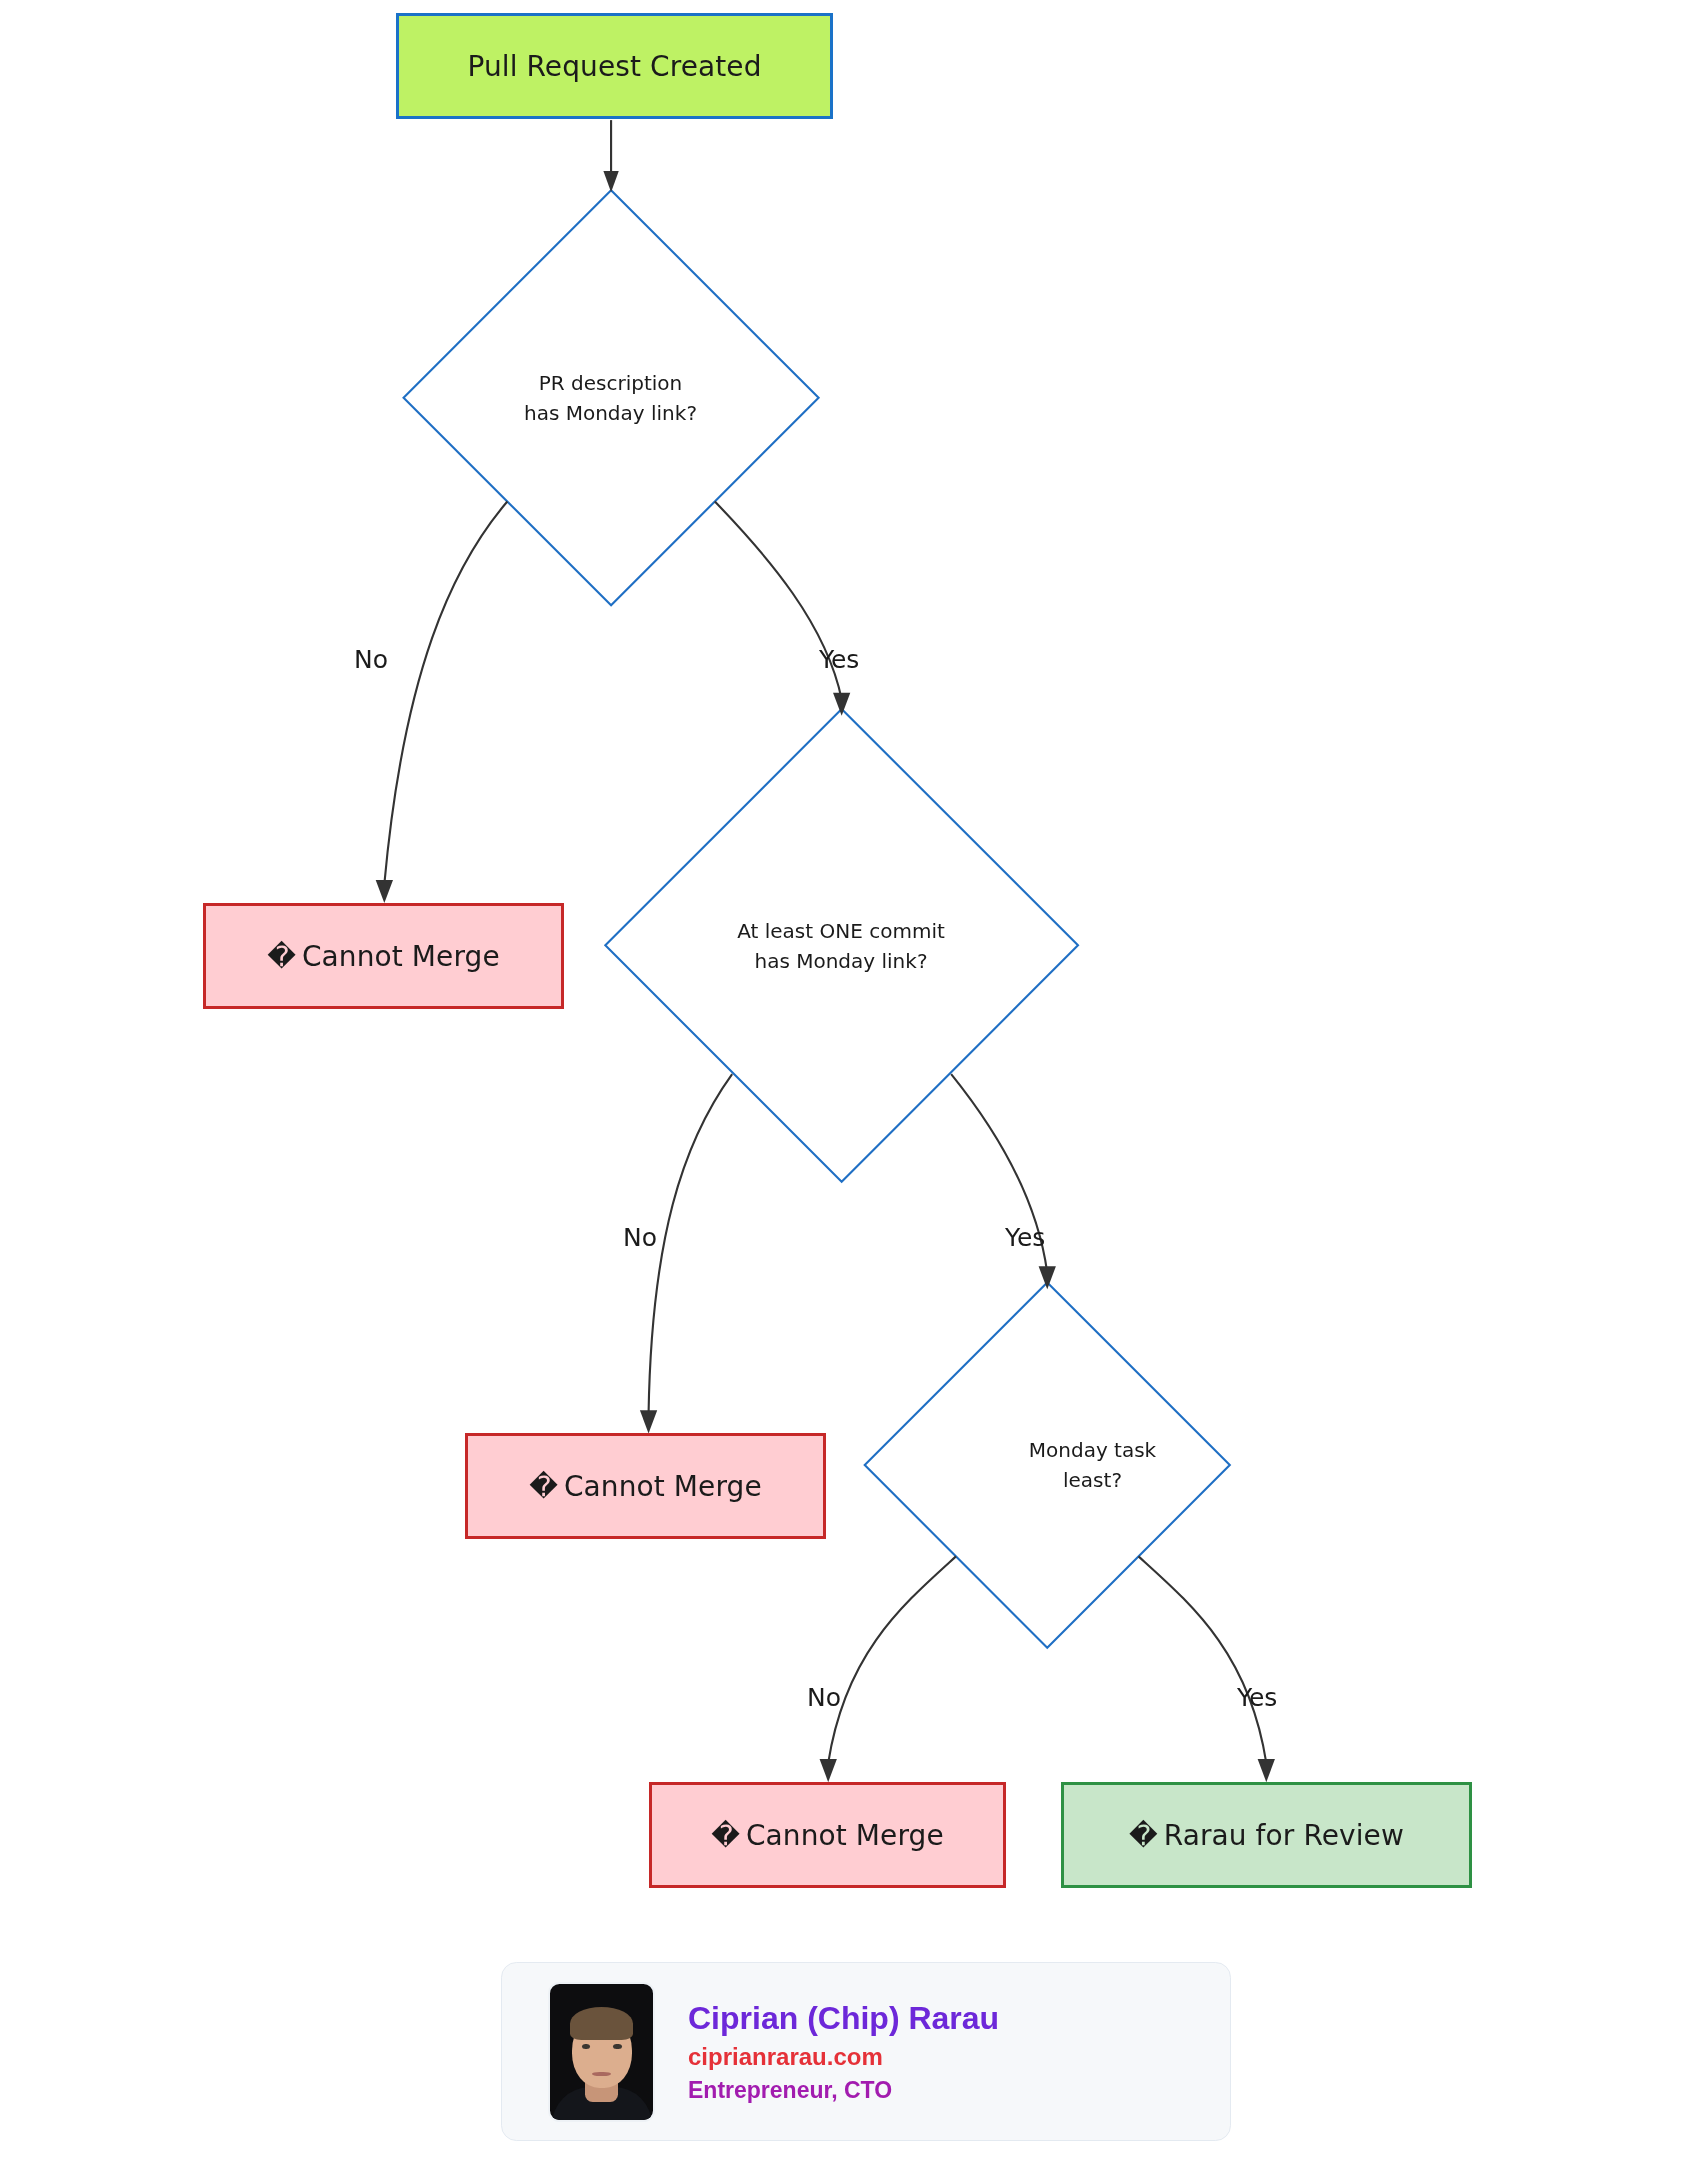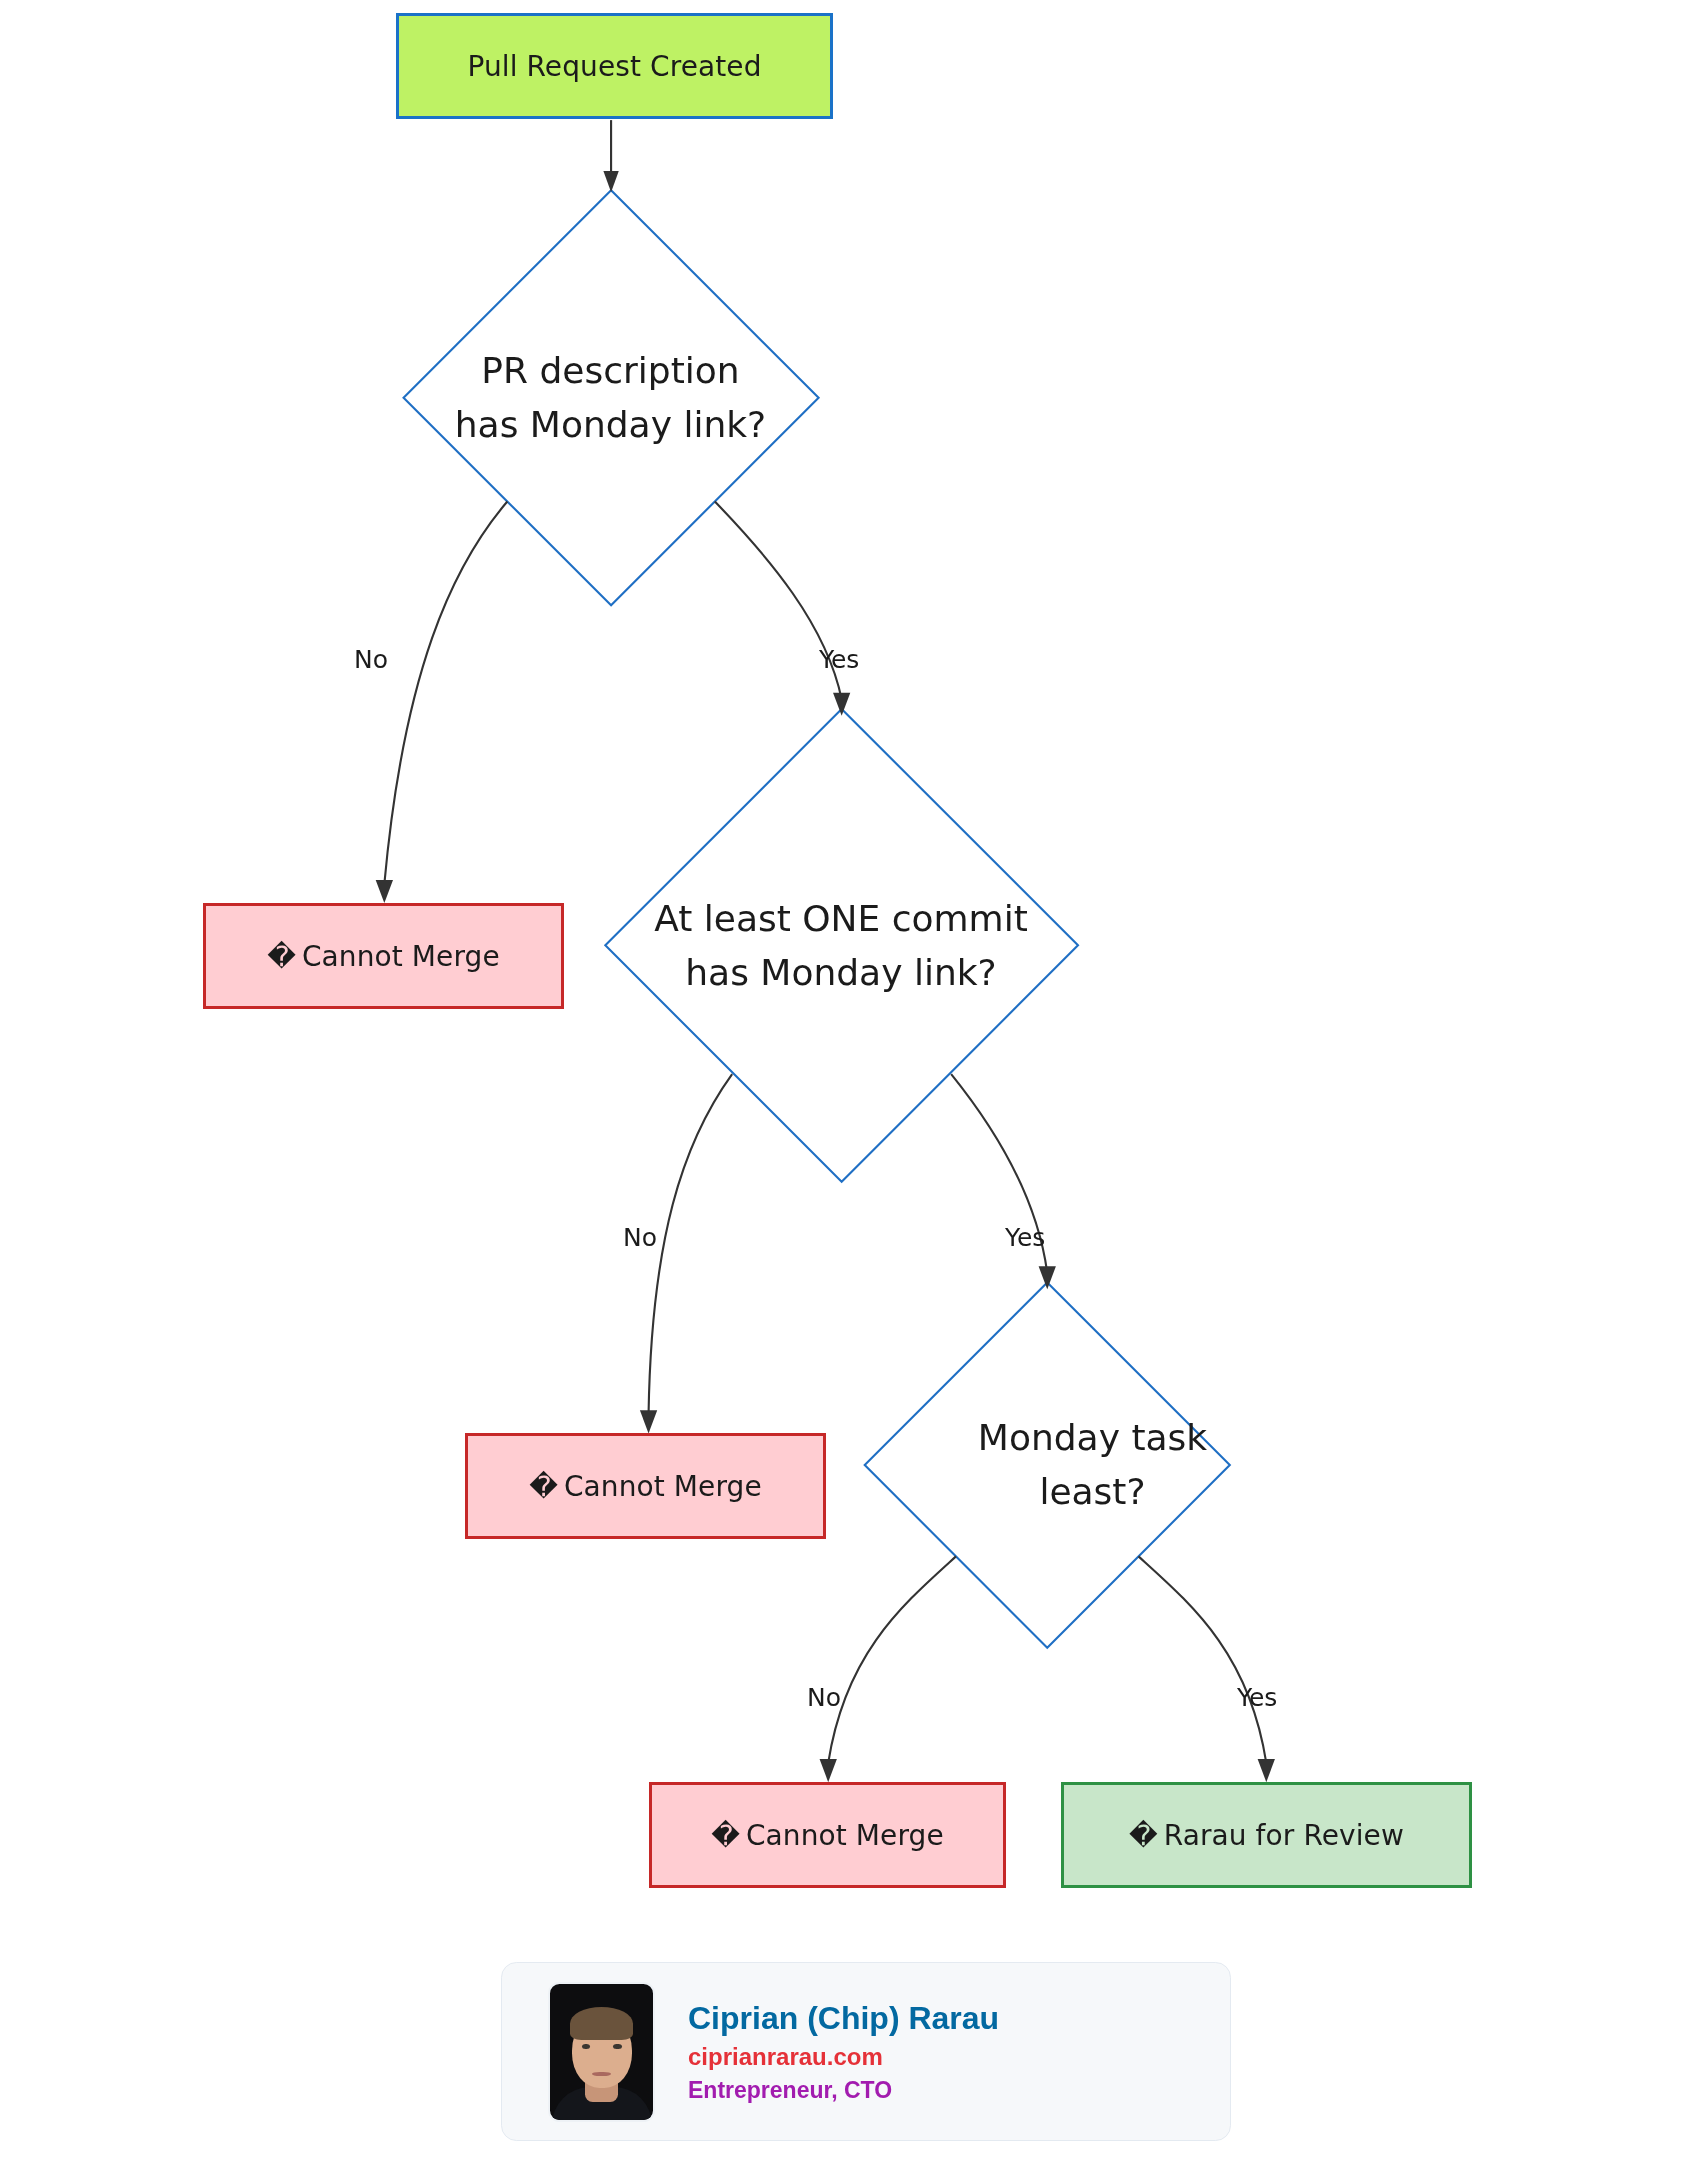--- a/index.html
+++ b/index.html
@@ -79,21 +79,21 @@
 
   
   .diamond-label {
     position: absolute;
     box-sizing: border-box;
     display: flex;
     flex-direction: column;
     align-items: center;
     justify-content: center;
     text-align: center;
-    font-size: 36px;
+    font-size: 20px;
     color: #1b1b1b;
     line-height: 1.5;
     pointer-events: none;
   }
   .diamond-label span {
     display: block;
     white-space: nowrap;
   }
 
   
@@ -194,21 +194,21 @@
   .author-text {
     margin-left: 33px;
     display: flex;
     flex-direction: column;
     justify-content: center;
   }
   .author-name {
     font-family: "Liberation Sans", "DejaVu Sans", sans-serif;
     font-size: 32px;
     font-weight: bold;
-    color: #0369a1;
+    color: #6d28d9;
     line-height: 1.35;
     white-space: nowrap;
   }
   .author-site {
     font-family: "Liberation Sans", "DejaVu Sans", sans-serif;
     font-size: 24px;
     font-weight: bold;
     color: #e53138;
     line-height: 1.42;
     white-space: nowrap;

